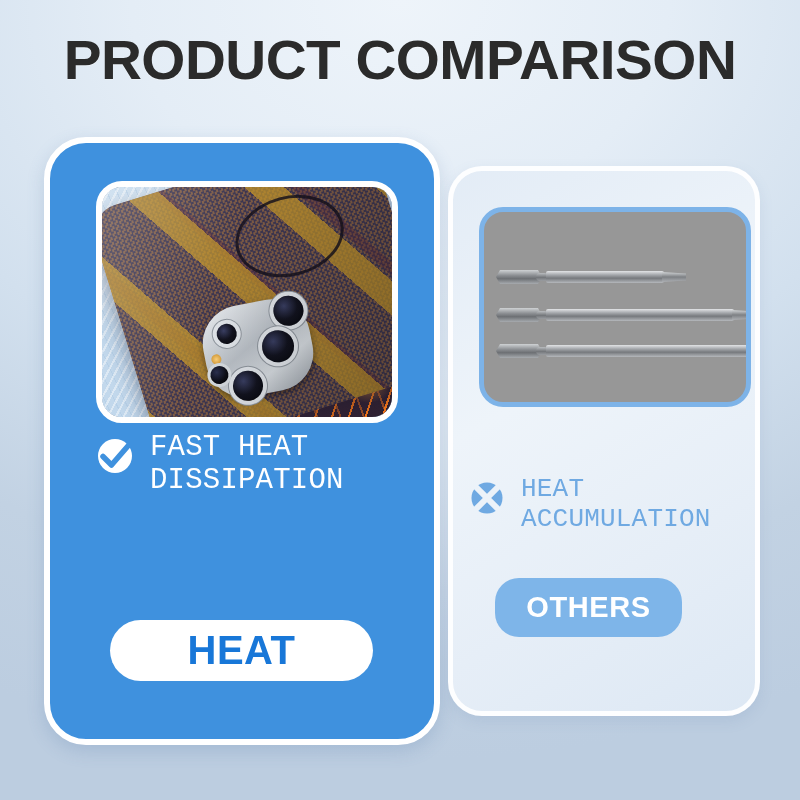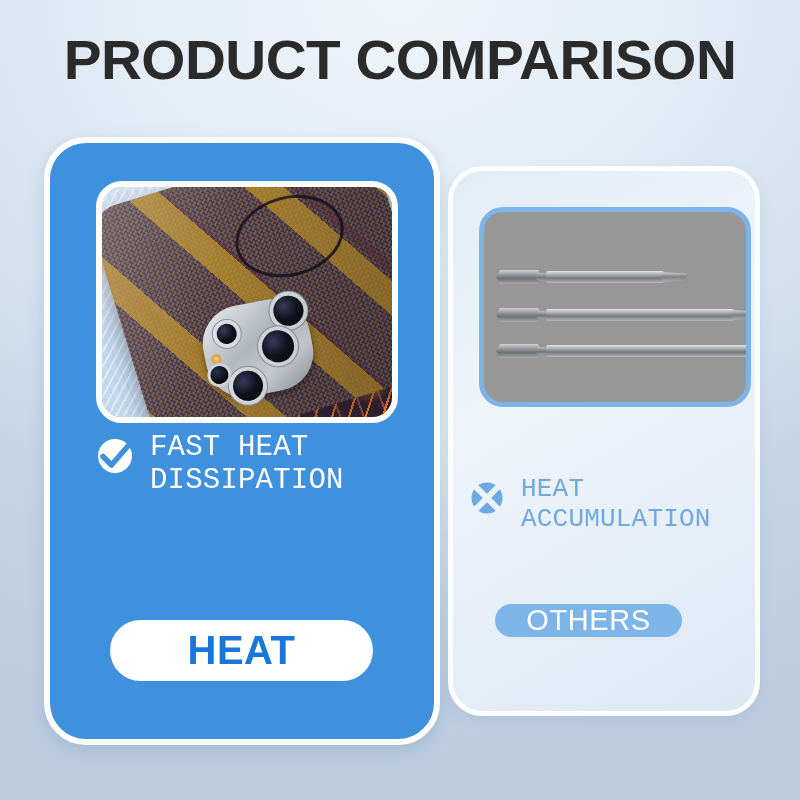--- a/index.html
+++ b/index.html
@@ -186,23 +186,23 @@
   .badge{
     position:absolute;display:flex;align-items:center;justify-content:center;
     box-sizing:border-box;
   }
   .badge-ours{
     left:60px;bottom:58px;width:263px;height:61px;
     background:#ffffff;border-radius:31px;
     font-size:40px;font-weight:bold;color:#1877d8;letter-spacing:.5px;
   }
   .badge-others{
-    left:42px;bottom:74px;width:187px;height:33px;
+    left:42px;bottom:74px;width:187px;height:59px;
     background:#7eb5e9;border-radius:24px;
-    font-size:29px;font-weight:normal;color:#ffffff;letter-spacing:.6px;
+    font-size:29px;font-weight:bold;color:#ffffff;letter-spacing:.6px;
   }
 </style>
 </head>
 <body>
 
 <div id="stage">
 
   <div class="title">PRODUCT COMPARISON</div>
 
   <div class="card card-ours">

